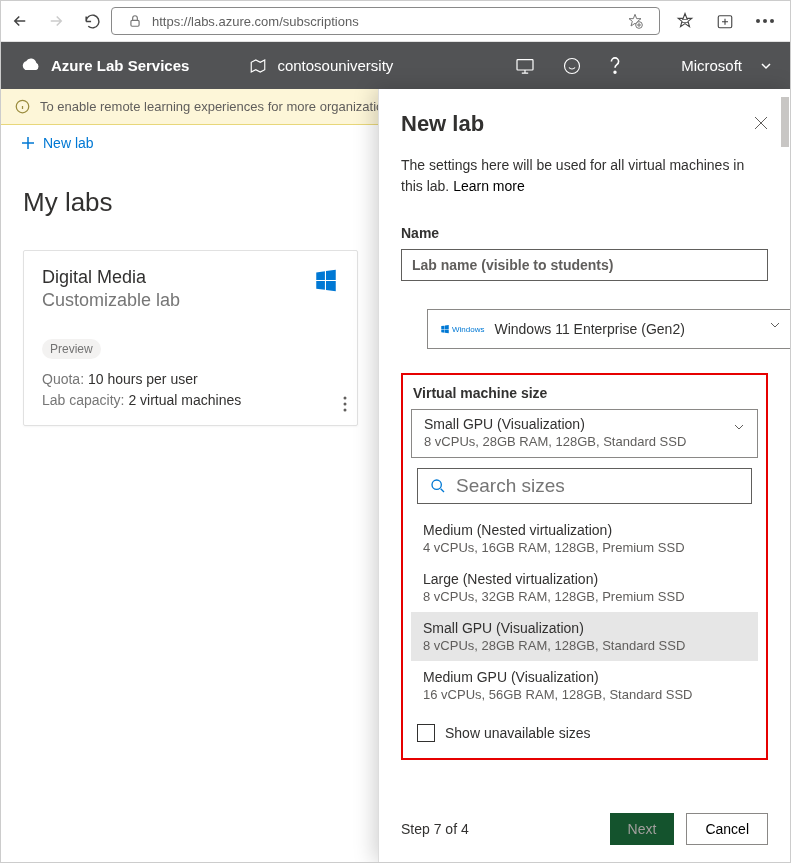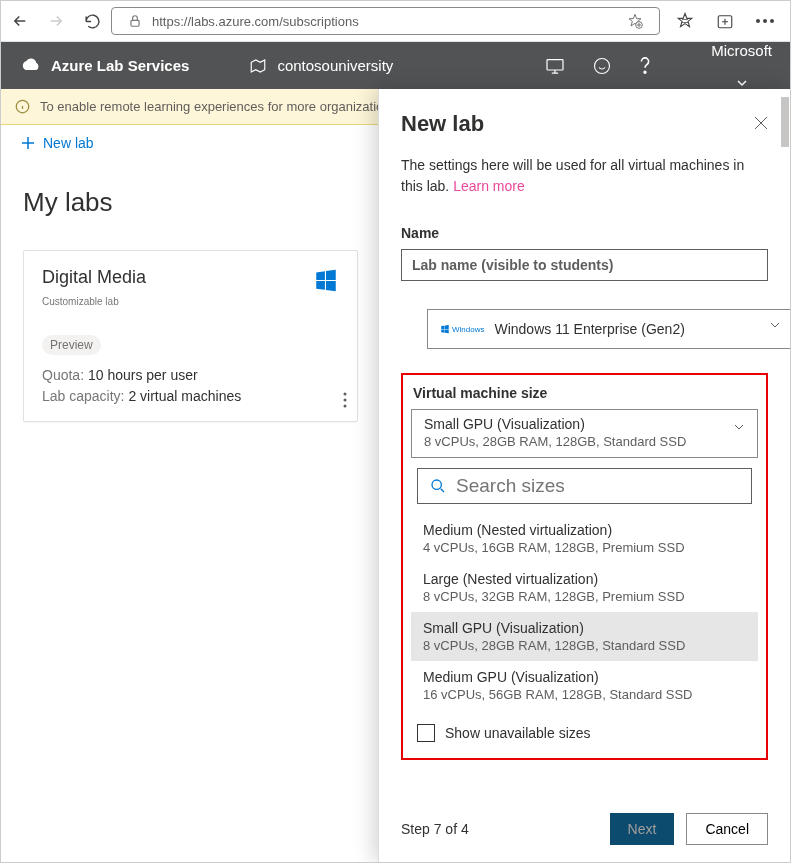--- a/index.html
+++ b/index.html
@@ -11,45 +11,45 @@
     .bb-btn.disabled { color: #ccc; }
     .addr { flex: 1; display: flex; align-items: center; border: 1px solid #898989; border-radius: 4px; height: 28px; padding: 0 16px; gap: 10px; color: #767676; }
     .addr-text { flex: 1; font-size: 13px; color: #5f5f5f; }
     .bb-right { display: flex; align-items: center; gap: 22px; padding: 0 6px; }
 
     .top-nav { height: 47px; background: #525355; color: #fff; display: flex; align-items: center; padding: 0 18px; gap: 60px; }
     .brand { display: flex; align-items: center; gap: 10px; font-weight: 700; font-size: 15px; }
     .tenant { display: flex; align-items: center; gap: 10px; font-size: 15px; }
     .nav-spacer { flex: 1; }
     .nav-icons { display: flex; align-items: center; gap: 28px; }
-    .nav-account { display: flex; align-items: center; gap: 18px; font-size: 15px; flex-direction: column; }
+    .nav-account { display: flex; align-items: center; gap: 18px; font-size: 15px; }
 
     .banner { background: #fdf6d8; border-bottom: 1px solid #e8d77a; padding: 10px 14px; display: flex; gap: 10px; font-size: 13px; color: #605e5c; }
 
     .toolbar { display: flex; align-items: center; padding: 10px 20px; }
     .new-lab-btn { display: flex; align-items: center; gap: 8px; color: #0078d4; font-size: 14px; }
 
     .main-area { padding: 6px 22px; }
     .page-title { font-size: 26px; font-weight: 400; margin: 20px 0 32px 0; color: #323130; }
 
     .lab-card { width: 335px; border: 1px solid #e1e1e1; border-radius: 2px; padding: 16px 18px 14px 18px; box-shadow: 0 1px 2px rgba(0,0,0,0.04); position: relative; }
     .lab-card .card-title { font-size: 18px; color: #323130; }
-    .lab-card .card-sub { font-size: 10px; color: #767676; margin-top: 8px; }
+    .lab-card .card-sub { font-size: 18px; color: #767676; margin-top: 2px; }
     .lab-card .win-logo { position: absolute; top: 16px; right: 18px; color: #0078d4; }
     .tag { display: inline-block; background: #f3f2f1; color: #737373; font-size: 12px; padding: 3px 8px; border-radius: 10px; margin-top: 28px; }
     .card-meta { margin-top: 10px; font-size: 14px; color: #767676; line-height: 1.5; }
     .card-meta span.val { color: #323130; }
     .card-menu { position: absolute; bottom: 10px; right: 10px; color: #605e5c; }
 
     .panel { position: absolute; top: 88px; right: 0; bottom: 0; width: 412px; background: #fff; box-shadow: -4px 0 20px rgba(0,0,0,0.18); border-left: 1px solid #ddd; display: flex; flex-direction: column; }
     .panel-scroll { flex: 1; overflow-y: auto; padding: 22px 22px 0 22px; }
     .panel-head { display: flex; align-items: center; justify-content: space-between; margin-bottom: 18px; }
     .panel-title { font-size: 22px; font-weight: 600; }
     .panel-desc { font-size: 14px; color: #323130; line-height: 1.5; margin-bottom: 28px; }
-    .panel-desc a { color: #ec4899; text-decoration: none; }
+    .panel-desc a { color: #000000; text-decoration: none; }
 
     .field-label { font-size: 14px; font-weight: 600; margin-bottom: 8px; display: block; }
     .text-input { width: 100%; height: 32px; border: 1px solid #605e5c; padding: 0 10px; font-size: 14px; font-weight: bold; }
     .text-input::placeholder { color: #605e5c; }
 
     .vm-image-box { width: 100%; height: 40px; border: 1px solid #8a8886; display: flex; align-items: center; padding: 0 12px; gap: 10px; position: relative; margin-left: 26px; }
     .vm-image-box .chev { position: absolute; right: 12px; top: 8px; color: #605e5c; }
     .win-badge { font-size: 8px; color: #0078d4; display: flex; align-items: center; gap: 2px; }
 
     .section-gap { margin-top: 28px; }
@@ -73,21 +73,21 @@
 
     .size-list::-webkit-scrollbar { width: 16px; }
     .size-list::-webkit-scrollbar-thumb { background: #c8c6c4; }
 
     .checkbox-row { display: flex; align-items: center; gap: 10px; margin: 14px 6px 4px 6px; font-size: 14px; }
     .cb { width: 18px; height: 18px; border: 1px solid #323130; }
 
     .panel-footer { height: 56px; border-top: 0; display: flex; align-items: center; padding: 0 22px 10px 22px; gap: 12px; }
     .step-text { flex: 1; font-size: 14px; }
     .btn { height: 32px; padding: 0 18px; font-size: 14px; border: 1px solid #8a8886; background: #fff; display: flex; align-items: center; justify-content: center; }
-    .btn.primary { background: #0c4a6e; color: #a19f9d; border: none; }
+    .btn.primary { background: #14532d; color: #a19f9d; border: none; }
     .panel-outer-scroll { position: absolute; top: 88px; right: 0; width: 10px; bottom: 0; }
     .panel-outer-scroll .thumb { position: absolute; top: 8px; width: 8px; right: 1px; height: 50px; background: #c8c6c4; }
   </style>
 </head>
 <body>
 
 <div class="browser-bar">
   <div class="bb-left">
     <div class="bb-btn">
       <svg width="18" height="18" viewBox="0 0 24 24" fill="none" stroke="currentColor" stroke-width="2">

